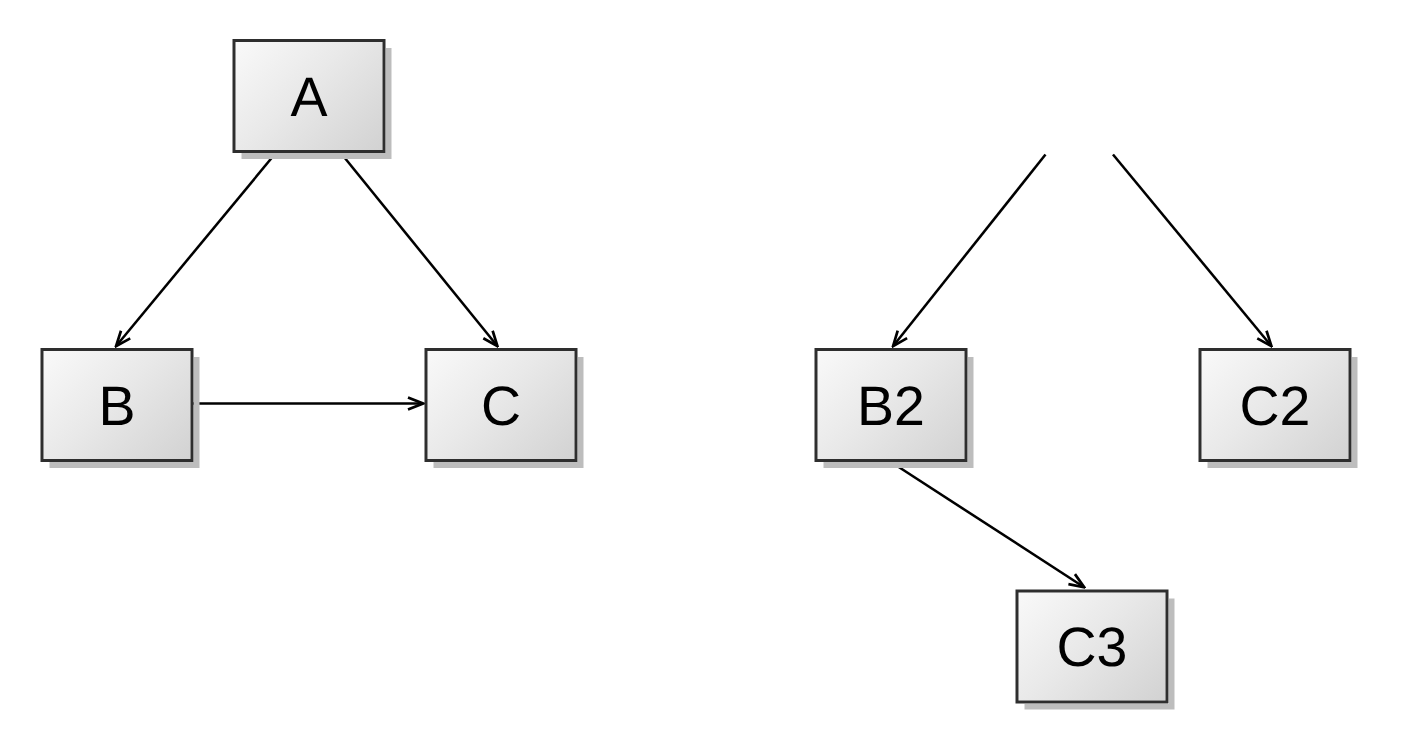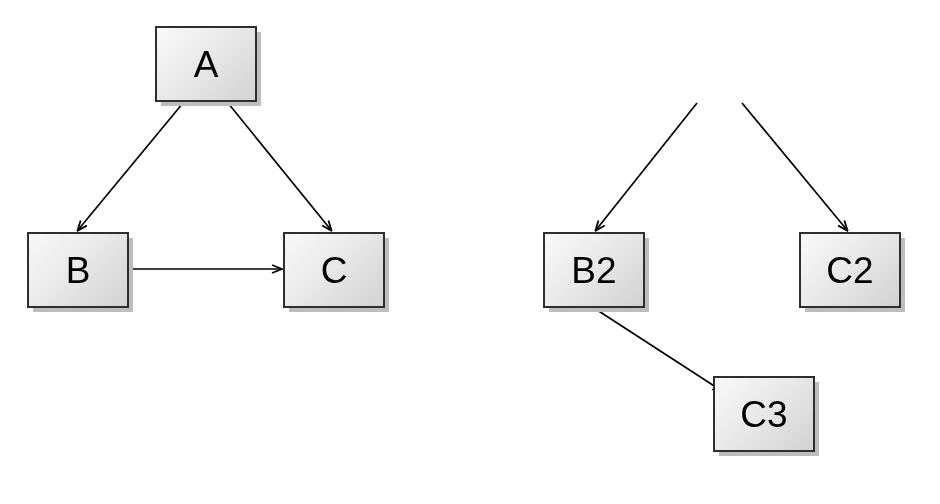--- a/index.html
+++ b/index.html
@@ -41,21 +41,21 @@
     color: #000000;
     user-select: none;
   }
   
   .pos-A  { left: 155px; top: 26px;  }
   .pos-B  { left: 27px;  top: 232px; }
   .pos-C  { left: 283px; top: 232px; }
   .pos-A2 { left: 669px; top: 26px;  }
   .pos-B2 { left: 543px; top: 232px; }
   .pos-C2 { left: 799px; top: 232px; }
-  .pos-C3 { left: 677px; top: 376px; margin-left: 36px; }
+  .pos-C3 { left: 677px; top: 393px; }
 </style>
 </head>
 <body>
 
 <div id="canvas">
 
   <svg id="edge-layer" width="940" height="504" viewBox="0 0 940 504" xmlns="http://www.w3.org/2000/svg">
     <defs>
       <marker id="arrowhead" viewBox="0 0 12 10" refX="10" refY="5" markerWidth="12" markerHeight="10" markerUnits="userSpaceOnUse" orient="auto">
         <path d="M1,1 L11,5 L1,9" fill="none" stroke="#000000" stroke-width="1.8"></path>

